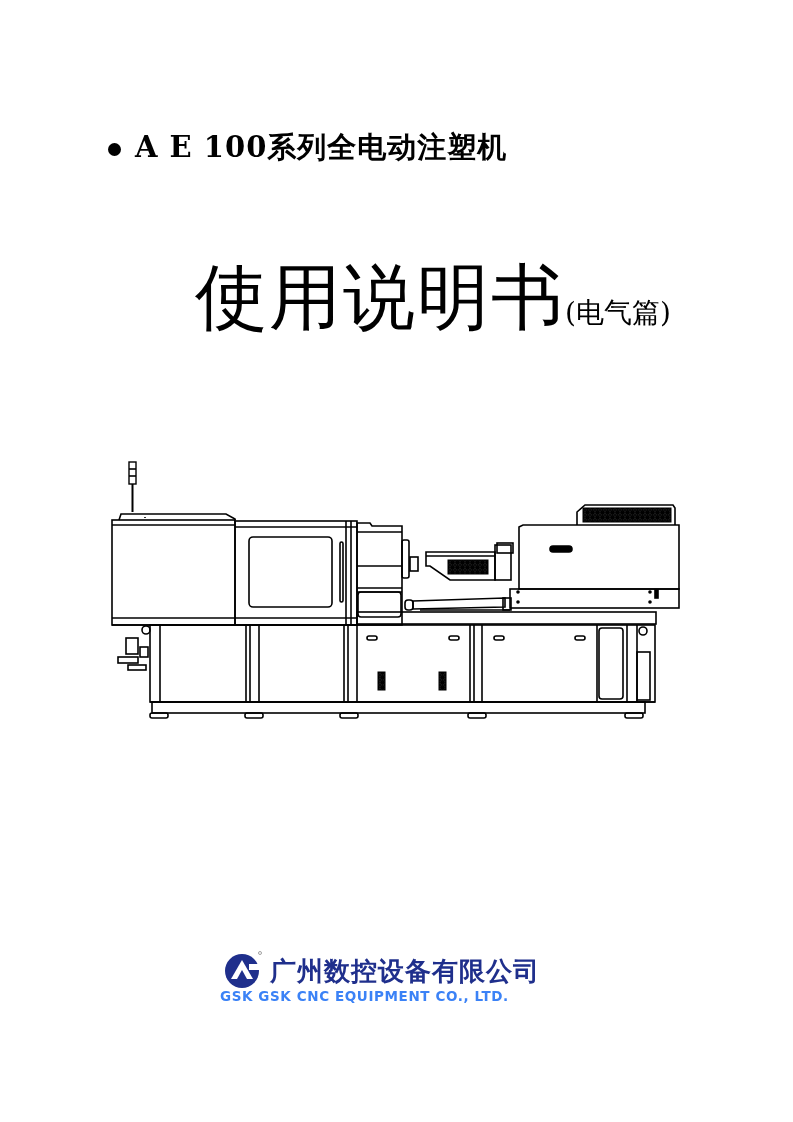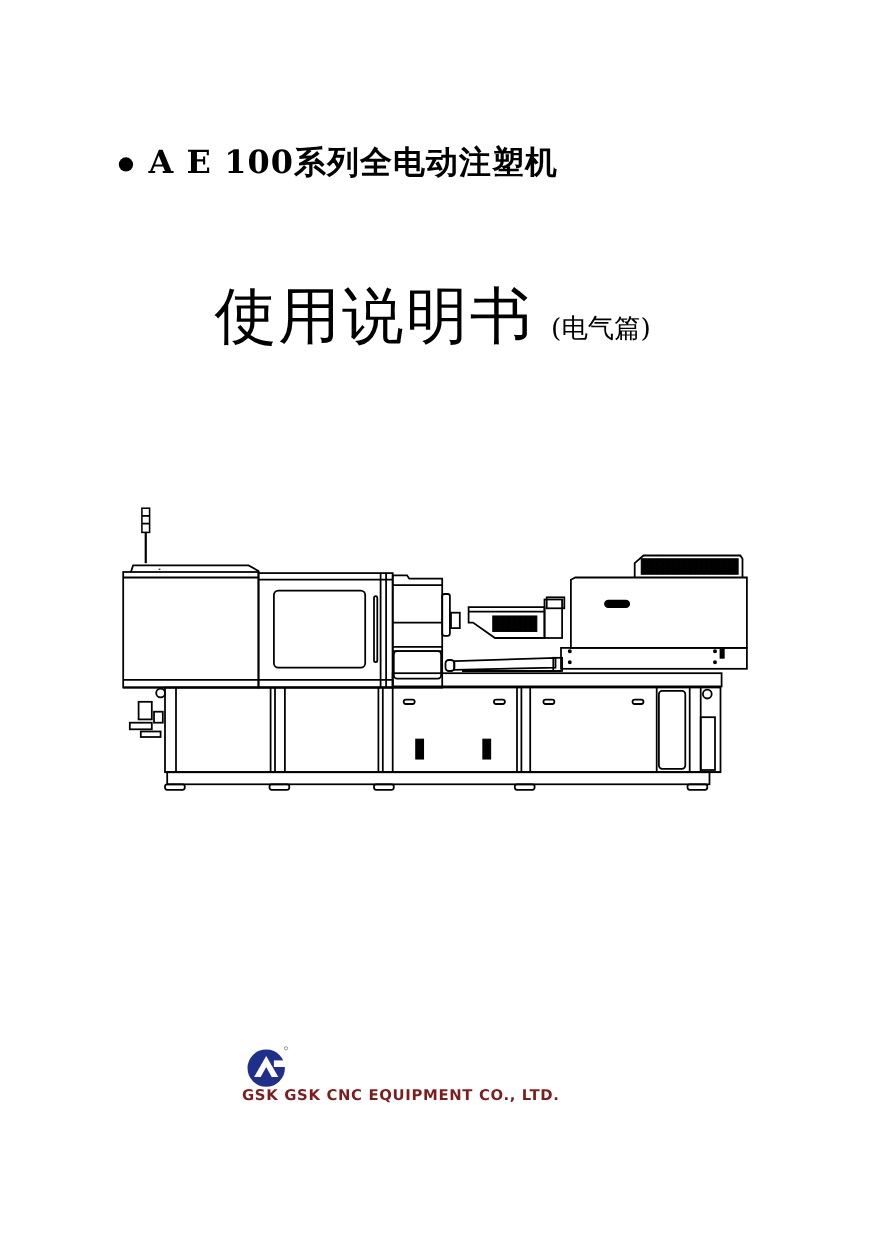--- a/index.html
+++ b/index.html
@@ -1,26 +1,26 @@
 <!DOCTYPE html>
 <html><head>
 <meta charset="utf-8">
 <style>
   html, body { margin: 0; padding: 0; background: #ffffff; }
   body { width: 793px; height: 1122px; position: relative; overflow: hidden; font-family: "DejaVu Serif", "Liberation Serif", serif; color: #000; }
   .subtitle { position: absolute; left: 108px; top: 128px; height: 40px; display: flex; align-items: center; white-space: nowrap; }
   .bullet { width: 13px; height: 13px; border-radius: 50%; background: #000; margin-right: 14px; margin-top: 2px; }
   .subtitle-text { font-size: 29px; letter-spacing: 1px; font-family: "DejaVu Serif", "Liberation Serif", serif; font-weight: bold; }
   .title { position: absolute; left: 195px; top: 250px; white-space: nowrap; display: flex; align-items: baseline; }
-  .title-main { font-size: 56px; letter-spacing: 2px; font-family: Liberation Sans, sans-serif; }
-  .title-sub { font-size: 24px; margin-left: 16px; font-family: "DejaVu Serif", "Liberation Serif", serif; }
+  .title-main { font-size: 72px; letter-spacing: 2px; font-family: Liberation Sans, sans-serif; }
+  .title-sub { font-size: 28px; margin-left: 0; font-family: "DejaVu Serif", "Liberation Serif", serif; }
   .machine { position: absolute; left: 100px; top: 455px; width: 600px; height: 275px; }
   .logo { position: absolute; left: 220px; top: 948px; width: 370px; height: 60px; }
   .logo-cn { position: absolute; left: 50px; top: 8px; font-family: "DejaVu Sans", "Liberation Sans", sans-serif; font-weight: bold; font-size: 26px; color: #1f2f8c; letter-spacing: 1px; white-space: nowrap; line-height: 30px; }
-  .logo-en { position: absolute; left: 0px; top: 40px; font-family: "DejaVu Sans", "Liberation Sans", sans-serif; font-weight: bold; font-size: 13.5px; color: #7f1d1d; white-space: nowrap; letter-spacing: 0.6px; line-height: 16px; }
+  .logo-en { position: absolute; left: 0px; top: 40px; font-family: "DejaVu Sans", "Liberation Sans", sans-serif; font-weight: bold; font-size: 13.5px; color: #3b82f6; white-space: nowrap; letter-spacing: 0.6px; line-height: 16px; }
   .logo-mark { position: absolute; left: 3px; top: 2px; width: 40px; height: 40px; }
 </style>
 </head>
 <body>
 
 <div class="subtitle">
   <span class="bullet"></span>
   <span class="subtitle-text">A E 100系列全电动注塑机</span>
 </div>
 
@@ -139,14 +139,15 @@
 </svg>
 
 <div class="logo">
   <svg class="logo-mark" viewBox="0 0 40 40" xmlns="http://www.w3.org/2000/svg">
     <circle cx="19" cy="21" r="17" fill="#1f2f8c"></circle>
     <polygon points="19,10 30,29 8,29" fill="#ffffff"></polygon>
     <polygon points="19,20 24,29 14,29" fill="#1f2f8c"></polygon>
     <rect x="26" y="14" width="12" height="6" fill="#ffffff"></rect>
     <circle cx="37" cy="3" r="1.5" fill="none" stroke="#666" stroke-width="0.6"></circle>
   </svg>
+  <span class="logo-cn">广州数控设备有限公司</span>
   <span class="logo-en">GSK GSK CNC EQUIPMENT CO., LTD.</span>
 </div>
 
 </body></html>

